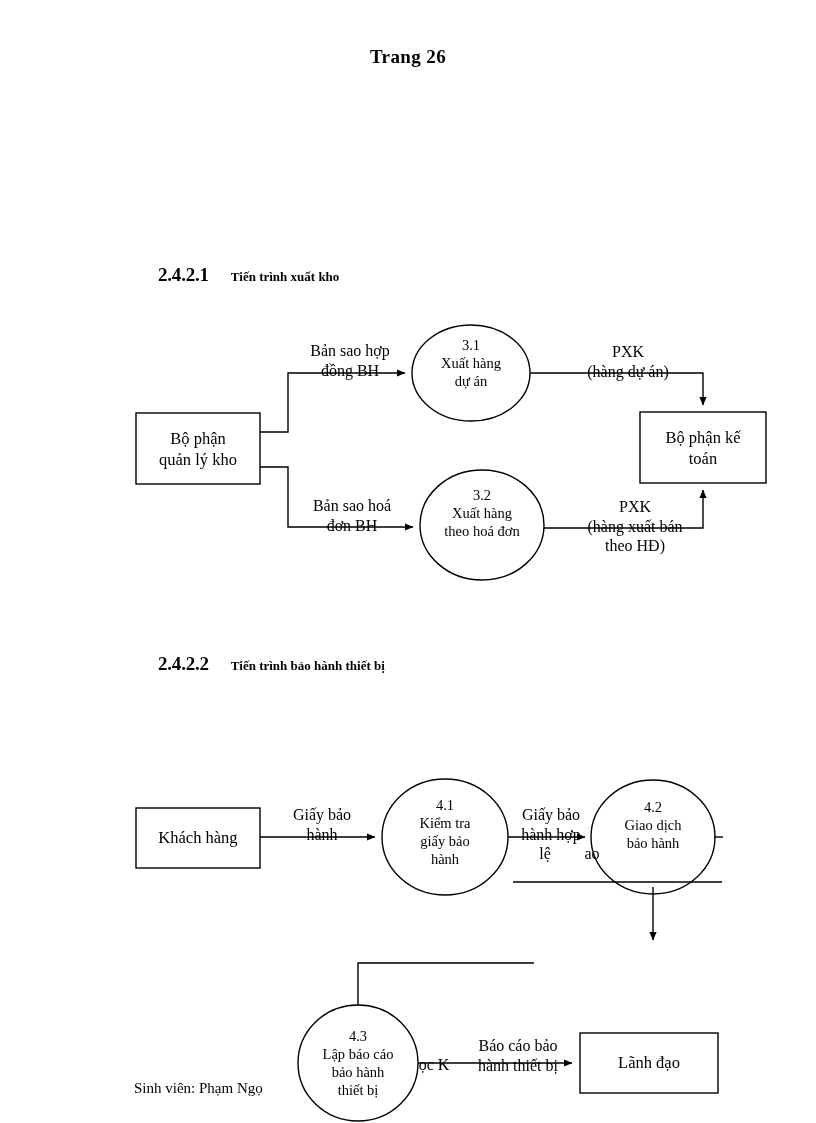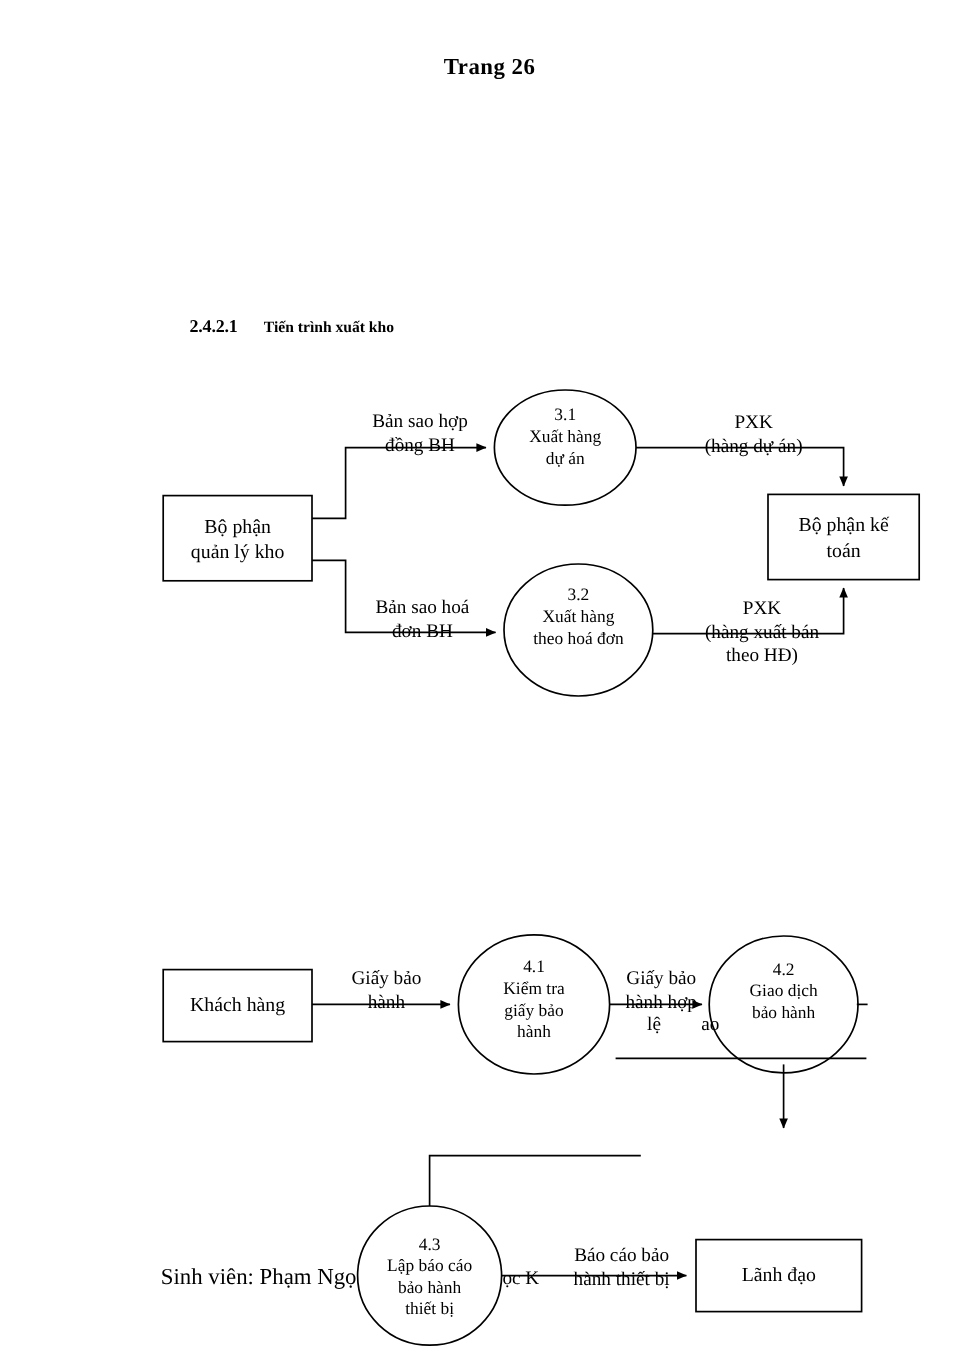--- a/index.html
+++ b/index.html
@@ -30,35 +30,35 @@
     font-size: 19px;
     font-weight: bold;
     letter-spacing: 0.4px;
   }
   .section-heading {
     position: absolute;
     font-weight: bold;
     white-space: nowrap;
   }
   .sec-num {
-    font-size: 15px;
+    font-size: 19px;
     letter-spacing: -0.2px;
   }
   .sec-title {
     font-size: 13px;
     margin-left: 22px;
   }
   #sec1 { left: 158px; top: 264px; }
   #sec2 { left: 158px; top: 653px; }
 
   .footer-text {
     position: absolute;
     left: 134px;
-    top: 1054px;
-    font-size: 19px;
+    top: 1080px;
+    font-size: 15px;
     white-space: nowrap;
     z-index: 1;
   }
 
   svg.diagram {
     position: absolute;
     left: 0;
     top: 0;
     overflow: visible;
   }
@@ -148,20 +148,23 @@
     <rect class="flow-bg" x="300" y="198" width="104" height="18"></rect>
     <text class="lbl flow-txt" x="352" y="207">Bản sao hoá</text>
     <text class="lbl flow-txt" x="352" y="227">đơn BH</text>
 
     <rect class="flow-bg" x="578" y="200" width="80" height="18"></rect>
     <text class="lbl flow-txt" x="635" y="208">PXK</text>
     <text class="lbl flow-txt" x="635" y="228">(hàng xuất bán</text>
     <text class="lbl flow-txt" x="635" y="247">theo HĐ)</text>
   </svg>
 
+  <div class="section-heading" id="sec2">
+    <span class="sec-num">2.4.2.2</span><span class="sec-title">Tiến trình bảo hành thiết bị</span>
+  </div>
 
   <svg class="diagram" id="diagram2" width="816" height="363" viewBox="0 0 816 363">
     <defs>
       <marker id="ah2" markerWidth="9" markerHeight="9" refX="8" refY="4.2" orient="auto" markerUnits="userSpaceOnUse">
         <path d="M0,0.6 L8.4,4.2 L0,7.8 z" fill="#000"></path>
       </marker>
     </defs>
 
     <rect class="node-shape" x="136" y="48" width="124" height="60"></rect>
     <text class="lbl ent-txt" x="198" y="79">Khách hàng</text>

